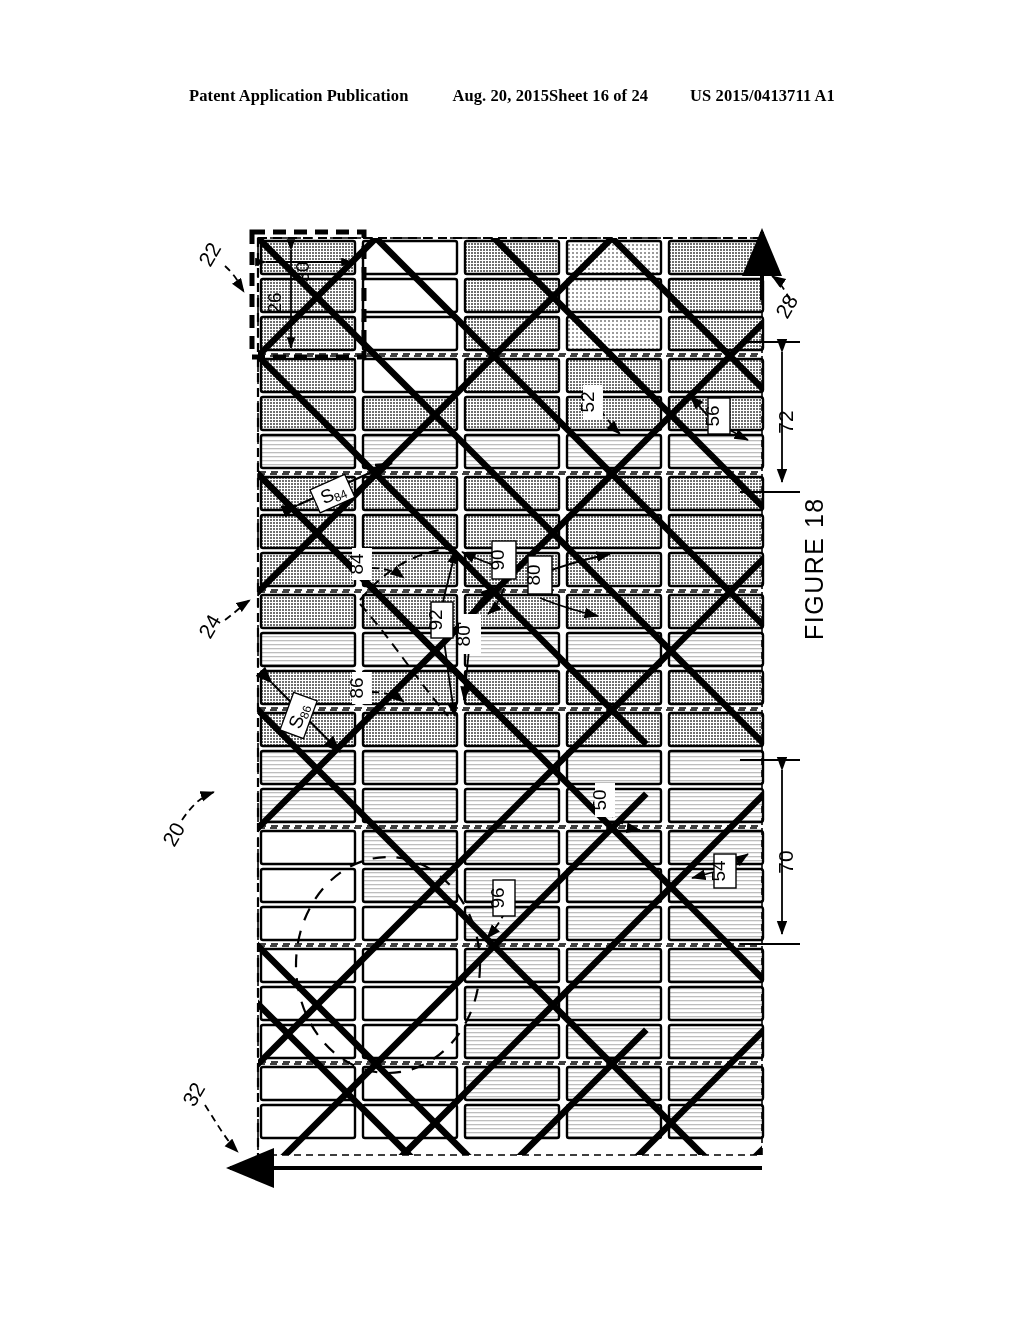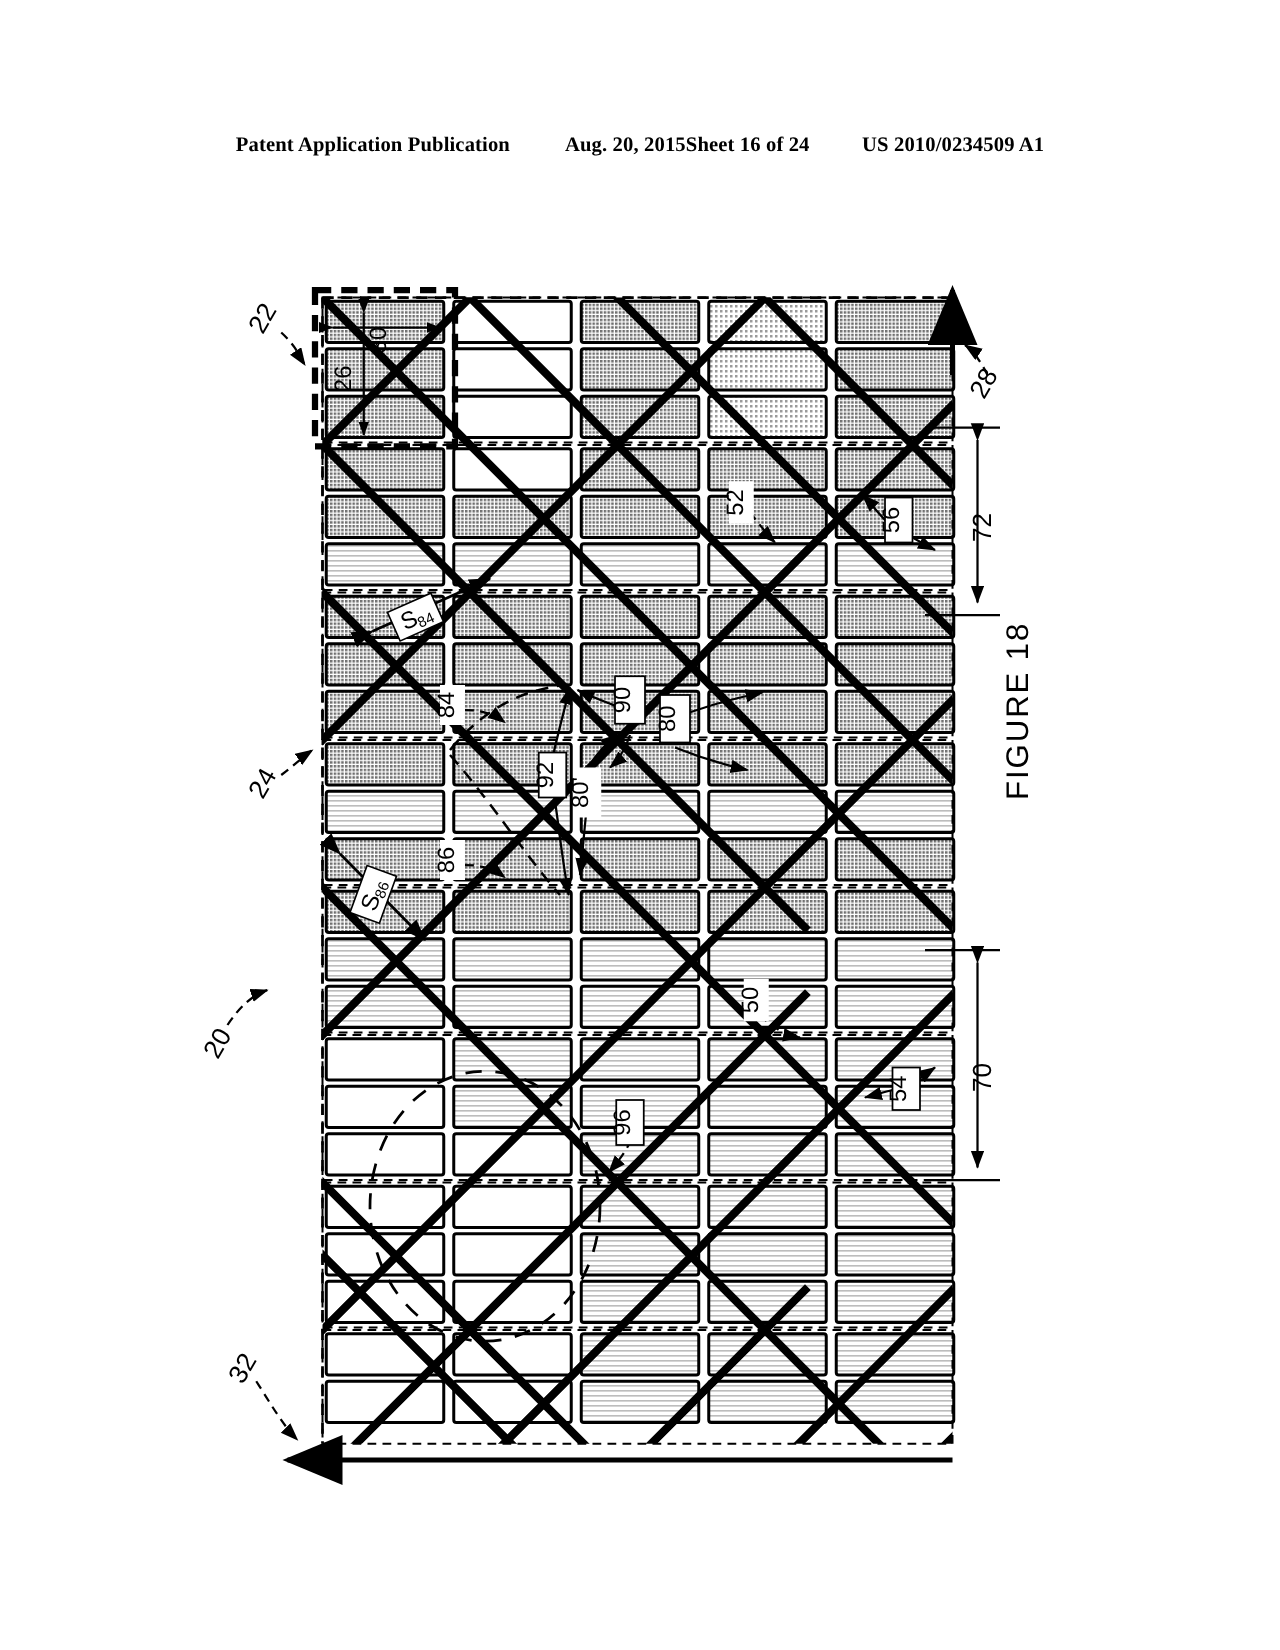--- a/index.html
+++ b/index.html
@@ -19,21 +19,21 @@
     align-items:baseline;
     font-family:"Liberation Serif", serif;
     font-weight:bold;
     font-size:16.5px;
     letter-spacing:.1px;
     color:#000;
     white-space:nowrap;
   }
   #page-header .h-pub{margin-right:44px;}
   #page-header .h-date{margin-right:0;}
-  #page-header .h-sheet{margin-right:42px;margin-top:20px;}
+  #page-header .h-sheet{margin-right:42px;}
   #page-header .h-num{}
 
   
   #figure-caption{
     position:absolute;
     left:800px;top:640px;
     transform-origin:left top;
     transform:rotate(-90deg);
     font-family:"Liberation Sans", sans-serif;
     font-size:25px;
@@ -65,21 +65,21 @@
     fill:#000;
   }
 </style>
 </head>
 <body>
 
 <div id="page-header">
   <span class="h-pub">Patent Application Publication</span>
   <span class="h-date">Aug. 20, 2015</span>
   <span class="h-sheet">Sheet 16 of 24</span>
-  <span class="h-num">US 2010/0234509 A1</span>
+  <span class="h-num">US 2015/0413711 A1</span>
 </div>
 
 <div id="figure-caption">FIGURE 18</div>
 
 <div id="drawing">
 <svg width="1024" height="1320" viewBox="0 0 1024 1320" xmlns="http://www.w3.org/2000/svg">
   <defs>
 
     <pattern id="pd" width="3" height="3" patternUnits="userSpaceOnUse">
       <rect width="3" height="3" fill="#ffffff"></rect>

